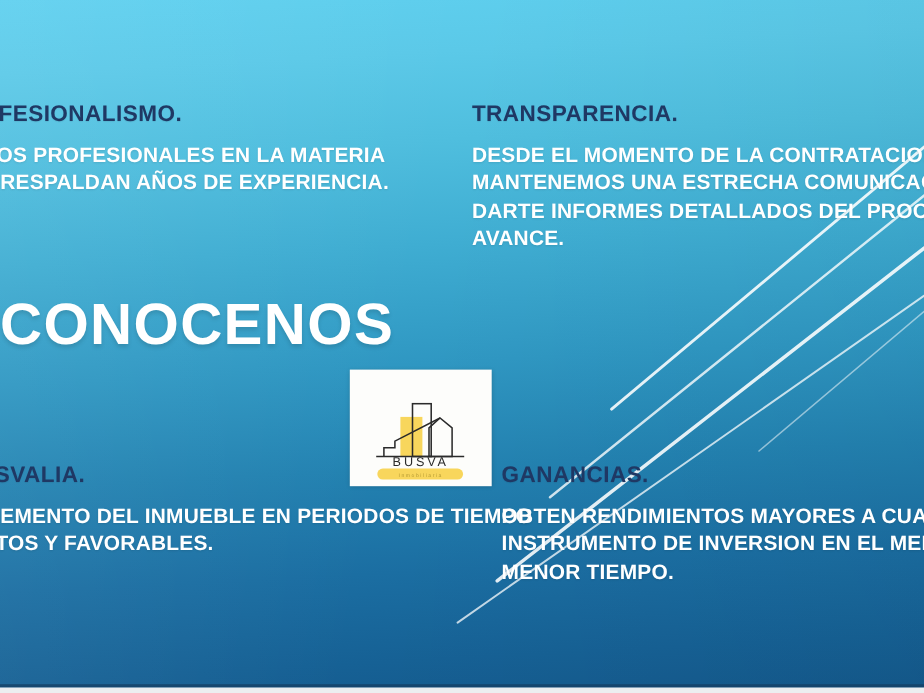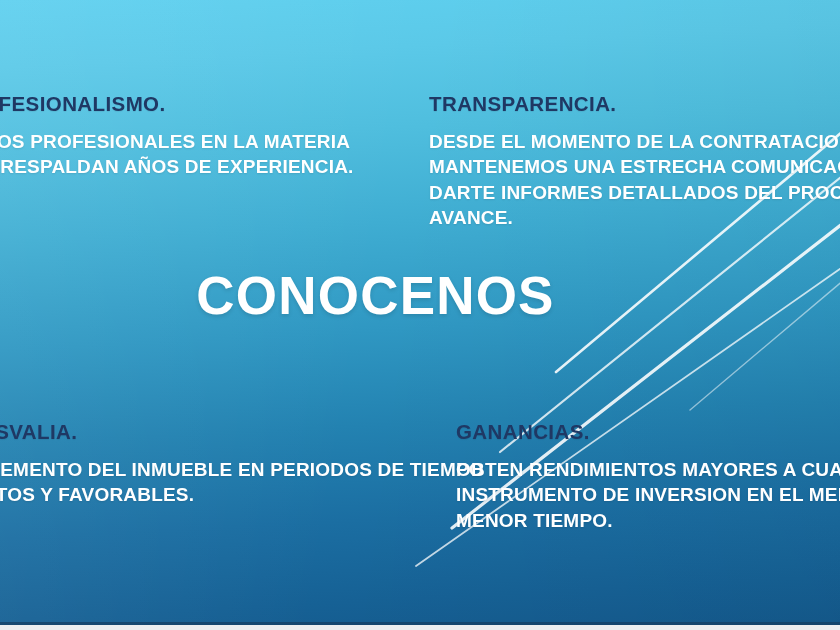--- a/index.html
+++ b/index.html
@@ -90,21 +90,21 @@
 
   .block .body {
     margin-top: 13px;
   }
 
   #title-conocenos {
     position: absolute;
     left: 0;
     top: 265px;
     width: 751px;
-    text-align: center;
+    text-align: left;
     color: #ffffff;
     font-size: 53px;
     font-weight: bold;
     letter-spacing: 1.2px;
     text-shadow: 0 2px 4px rgba(0,0,0,.13);
   }
 
   #logo {
     position: absolute;
     left: 318px;
@@ -144,20 +144,39 @@
     <div class="body">
       <div class="body-line">DESDE EL MOMENTO DE LA CONTRATACION</div>
       <div class="body-line">MANTENEMOS UNA ESTRECHA COMUNICACION AL</div>
       <div class="body-line">DARTE INFORMES DETALLADOS DEL PROCESO Y SU</div>
       <div class="body-line">AVANCE.</div>
     </div>
   </div>
 
   <div id="title-conocenos">CONOCENOS</div>
 
+  <div id="logo">
+    <svg width="129" height="106" viewBox="0 0 129 106">
+
+      <rect x="46" y="43" width="20" height="36" fill="#f7d24e" opacity="0.92"></rect>
+
+      <rect x="57" y="31" width="17" height="48" fill="none" stroke="#2b2b2b" stroke-width="1.4"></rect>
+
+      <path d="M72 53 L82 44 L93 53 L93 79 L72 79 Z" fill="none" stroke="#2b2b2b" stroke-width="1.4"></path>
+
+      <path d="M31 79 L31 71 L41 71 L41 65 L82 44" fill="none" stroke="#2b2b2b" stroke-width="1.4"></path>
+
+      <line x1="24" y1="79" x2="104" y2="79" stroke="#2b2b2b" stroke-width="1.4"></line>
+
+      <rect x="25" y="90" width="78" height="10" rx="5" fill="#f7d24e" opacity="0.92"></rect>
+
+      <text x="64.5" y="88" text-anchor="middle" font-family="Liberation Sans, sans-serif" font-size="11.5" letter-spacing="2.6" fill="#2b2b2b">BUSVA</text>
+      <text x="64.5" y="97.5" text-anchor="middle" font-family="Liberation Sans, sans-serif" font-size="4.6" letter-spacing="1.4" fill="#a98f2e" opacity="0.85">Inmobiliaria</text>
+    </svg>
+  </div>
 
   <div class="block" id="blk-plusvalia">
     <div class="head">PLUSVALIA.</div>
     <div class="body">
       <div class="body-line">INCREMENTO DEL INMUEBLE EN PERIODOS DE TIEMPO</div>
       <div class="body-line">CORTOS Y FAVORABLES.</div>
     </div>
   </div>
 
   <div class="block" id="blk-ganancias">

